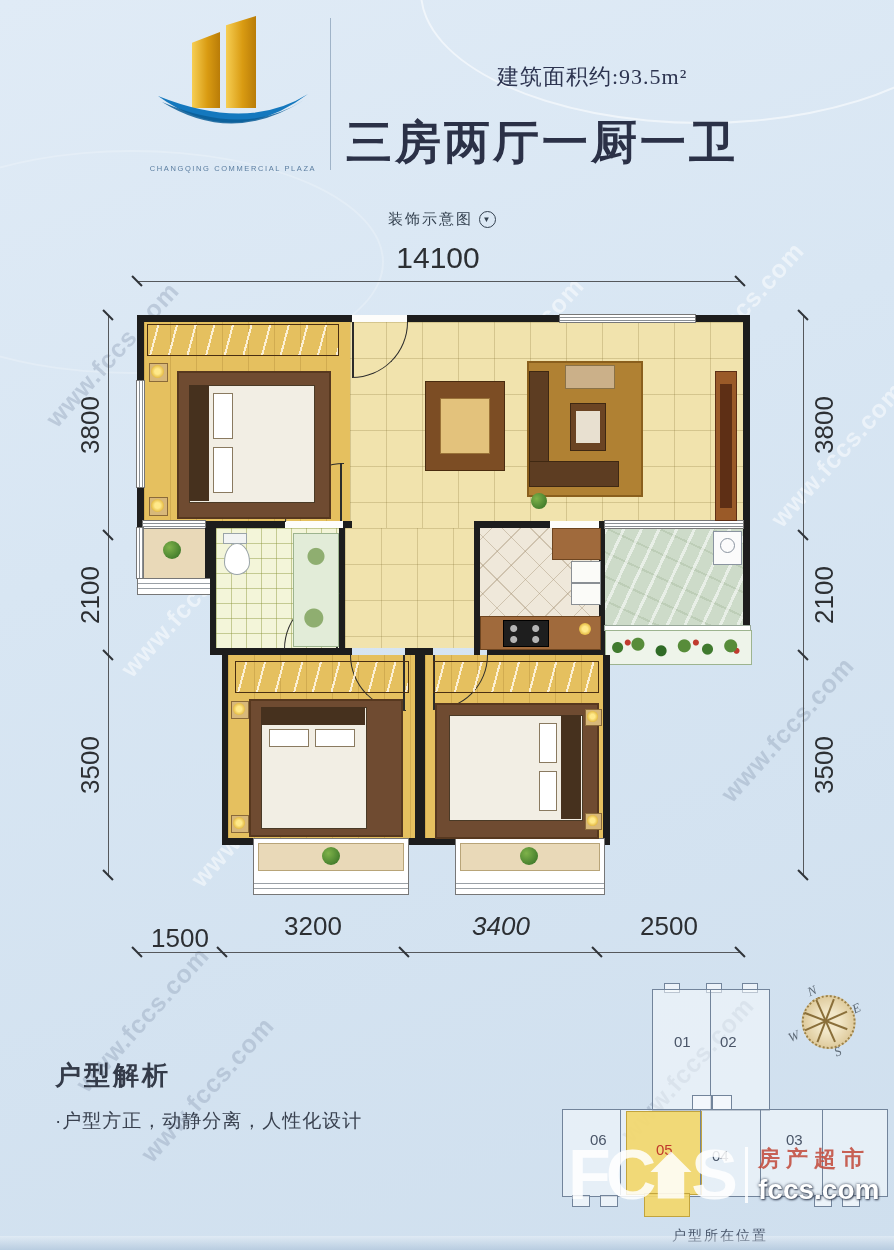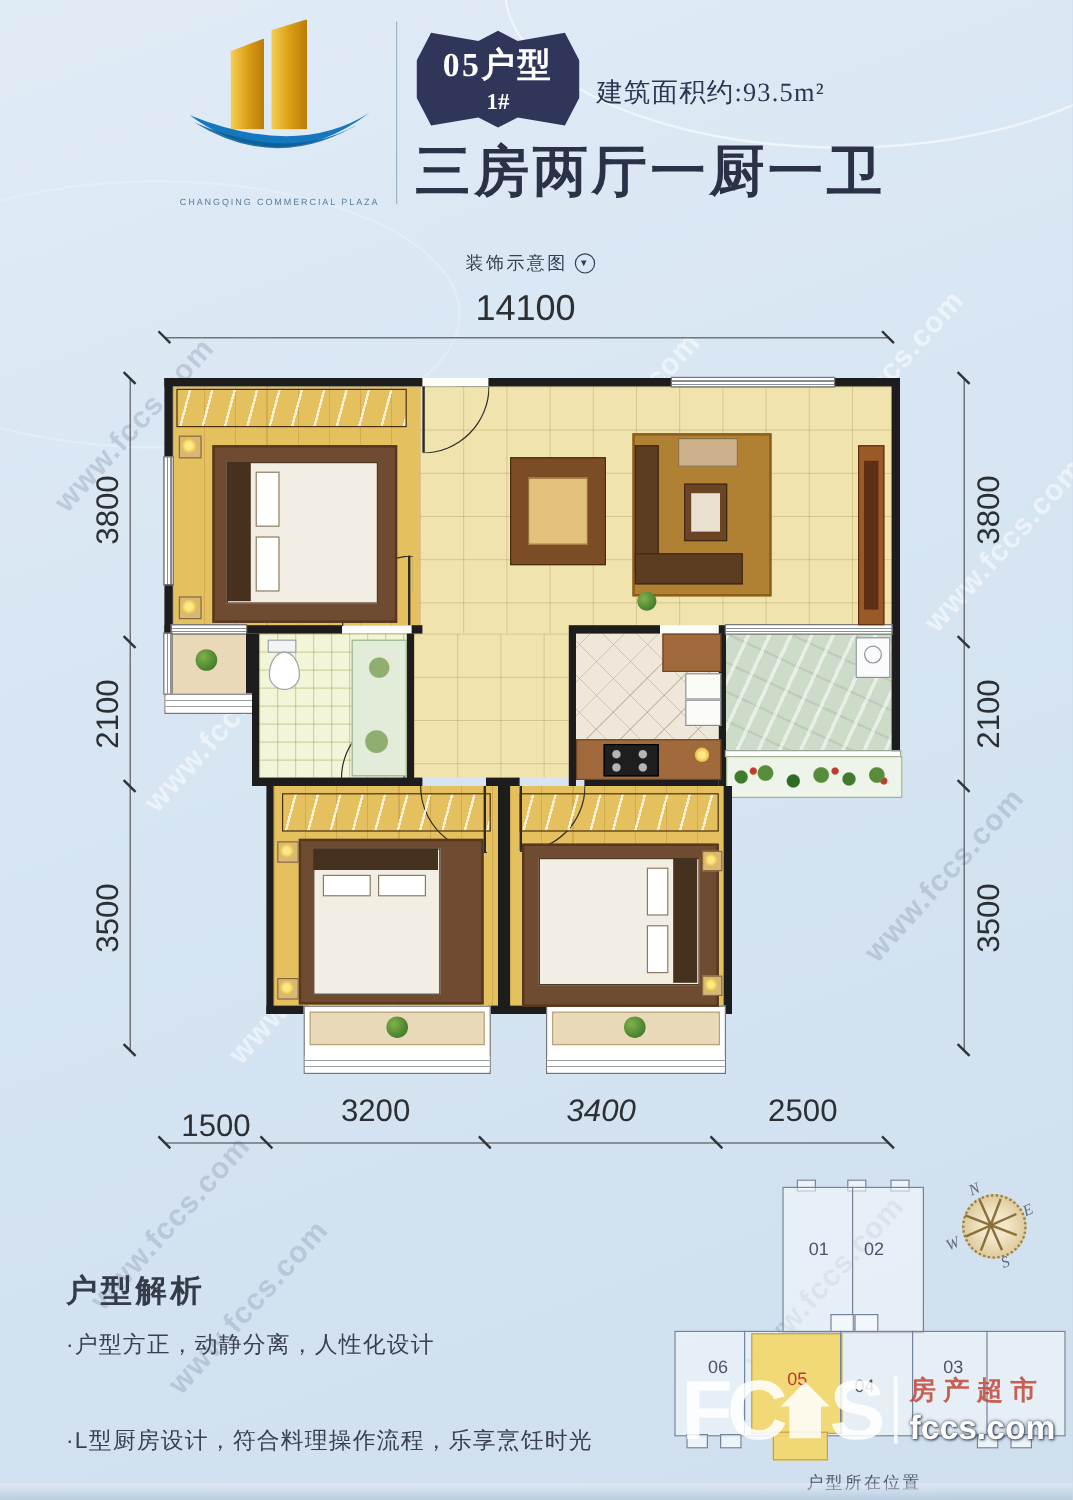--- a/index.html
+++ b/index.html
@@ -177,24 +177,20 @@
     <div class="logo-tower t2" style="left:78px;top:6px;width:30px;height:92px;"></div>
     <svg class="abs" style="left:4px;top:78px;" width="162" height="52" viewBox="0 0 162 52">
       <path d="M6,8 Q81,62 156,6 Q96,44 6,8 Z" fill="#1478be"></path>
       <path d="M10,14 Q81,58 152,12 Q94,50 10,14 Z" fill="#0b5d97" opacity="0.85"></path>
     </svg>
     <div class="logo-en abs" style="left:0;top:154px;width:170px;">CHANGQING COMMERCIAL PLAZA</div>
   </div>
 
   <div class="divider" style="left:330px;top:18px;height:152px;"></div>
 
-  <div class="badge" style="left:347px;top:24px;width:136px;height:84px;">
-    <div class="l1">05户型</div>
-    <div class="l2">1#</div>
-  </div>
 
   <div class="area-label" style="left:497px;top:62px;">建筑面积约:93.5m²</div>
   <div class="main-title" style="left:346px;top:112px;">三房两厅一厨一卫</div>
 
   <div class="schematic" style="left:388px;top:210px;">
     <span>装饰示意图</span>
     <span class="circ-arrow">▼</span>
   </div>
 
   <div class="dl-h" style="left:137px;top:281px;width:603px;"></div>
@@ -362,21 +358,20 @@
     <div class="pillow" style="left:402px;top:408px;width:16px;height:38px;"></div>
     <div class="pillow" style="left:402px;top:456px;width:16px;height:38px;"></div>
     <div class="nstand" style="left:448px;top:394px;width:15px;height:15px;"></div>
     <div class="lamp" style="left:450px;top:396px;width:11px;height:11px;"></div>
     <div class="nstand" style="left:448px;top:498px;width:15px;height:15px;"></div>
     <div class="lamp" style="left:450px;top:500px;width:11px;height:11px;"></div>
   </div>
 
   <div class="analysis-h" style="left:55px;top:1058px;">户型解析</div>
   <div class="bullet" style="left:55px;top:1108px;">·户型方正，动静分离，人性化设计</div>
-  <div class="bullet" style="left:55px;top:1188px;">·L型厨房设计，符合料理操作流程，乐享烹饪时光</div>
 
   <div class="mini">
     <div class="mnotch" style="left:104px;top:0px;width:14px;height:8px;"></div>
     <div class="mnotch" style="left:146px;top:0px;width:14px;height:8px;"></div>
     <div class="mnotch" style="left:182px;top:0px;width:14px;height:8px;"></div>
     <div class="mbox" style="left:92px;top:6px;width:116px;height:120px;"></div>
     <div class="mline-v" style="left:150px;top:6px;height:120px;"></div>
     <div class="munit" style="left:114px;top:50px;">01</div>
     <div class="munit" style="left:160px;top:50px;">02</div>
     <div class="mnotch" style="left:132px;top:112px;width:18px;height:14px;"></div>

